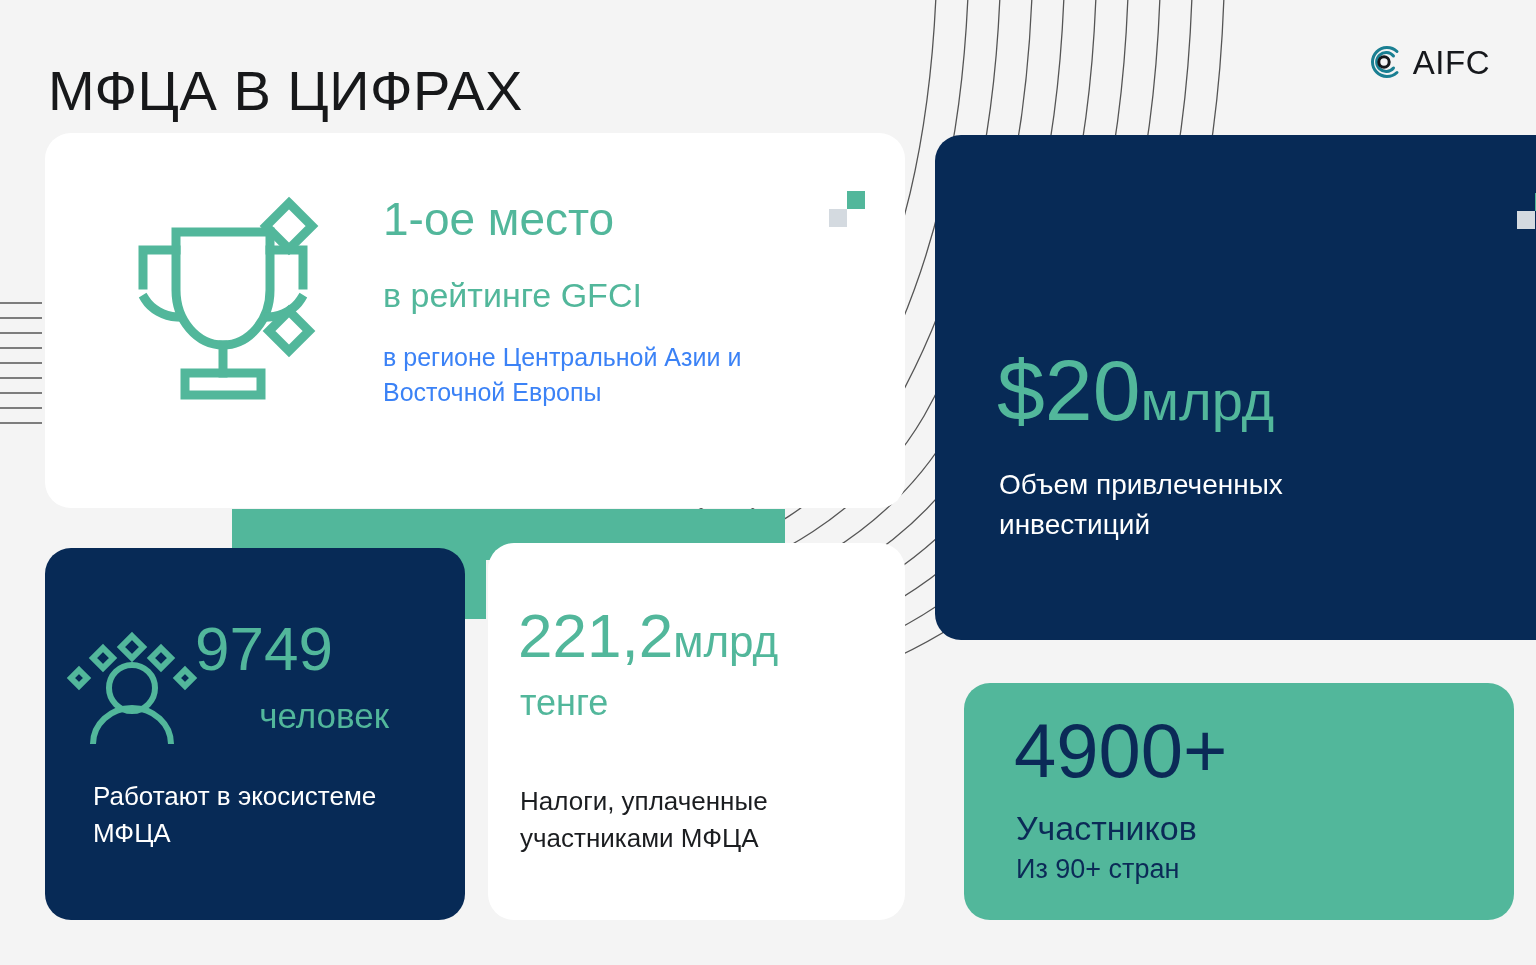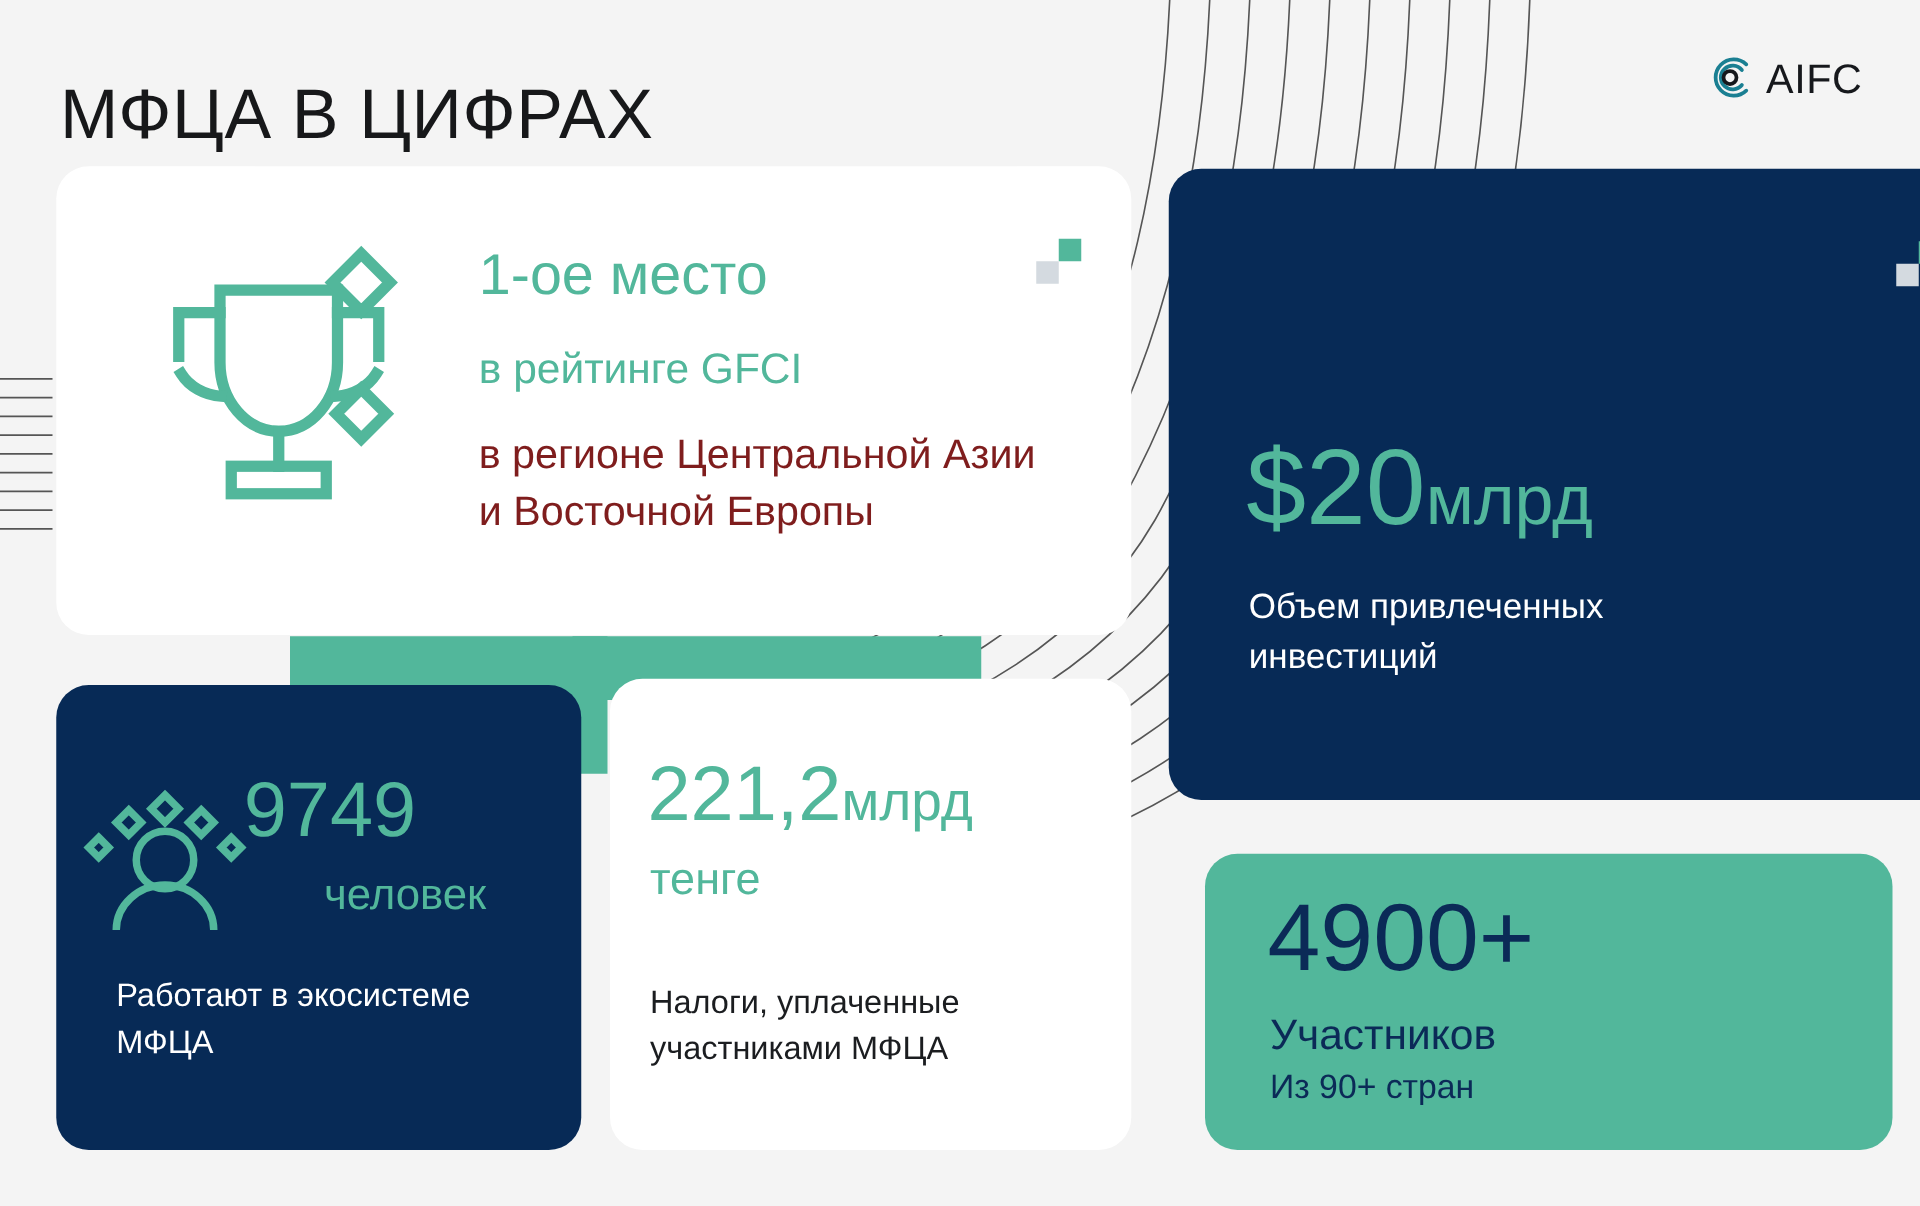--- a/index.html
+++ b/index.html
@@ -94,23 +94,23 @@
   }
   .stat-sub {
     font-size: 34px;
     line-height: 1.1;
     color: #52b79b;
     font-weight: 400;
     margin-top: 32px;
     white-space: nowrap;
   }
   .stat-desc-dark {
-    font-size: 33px;
+    font-size: 25px;
     line-height: 1.38;
-    color: #7f1d1d;
+    color: #3b82f6;
     margin-top: 26px;
   }
 
   
   #connector-bar {
     position: absolute;
     left: 232px;
     top: 509px;
     width: 553px;
     height: 51px;

